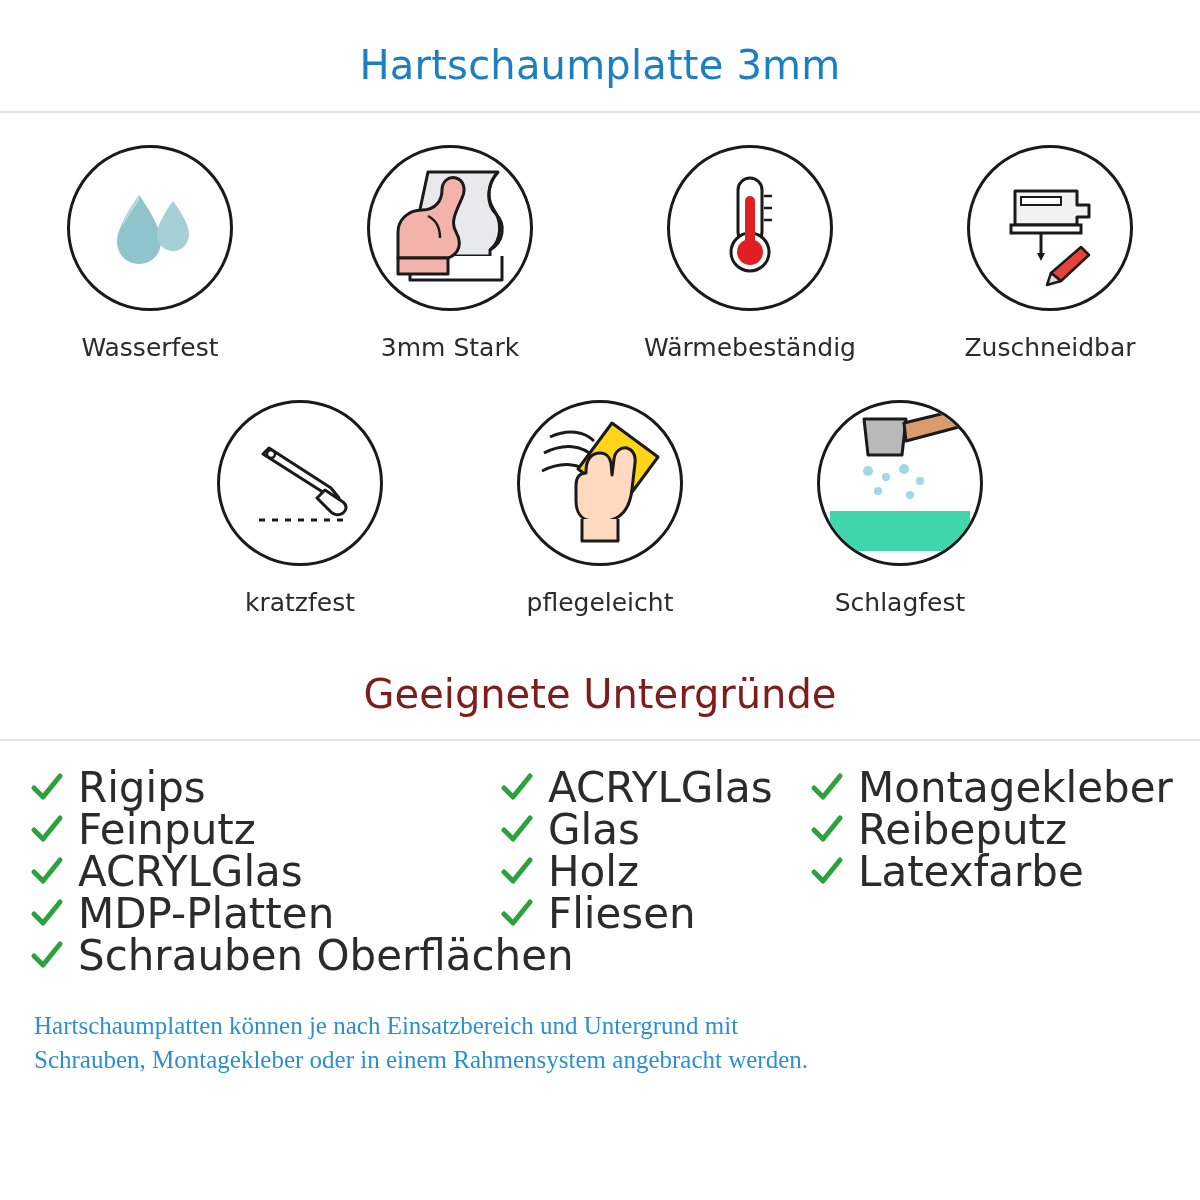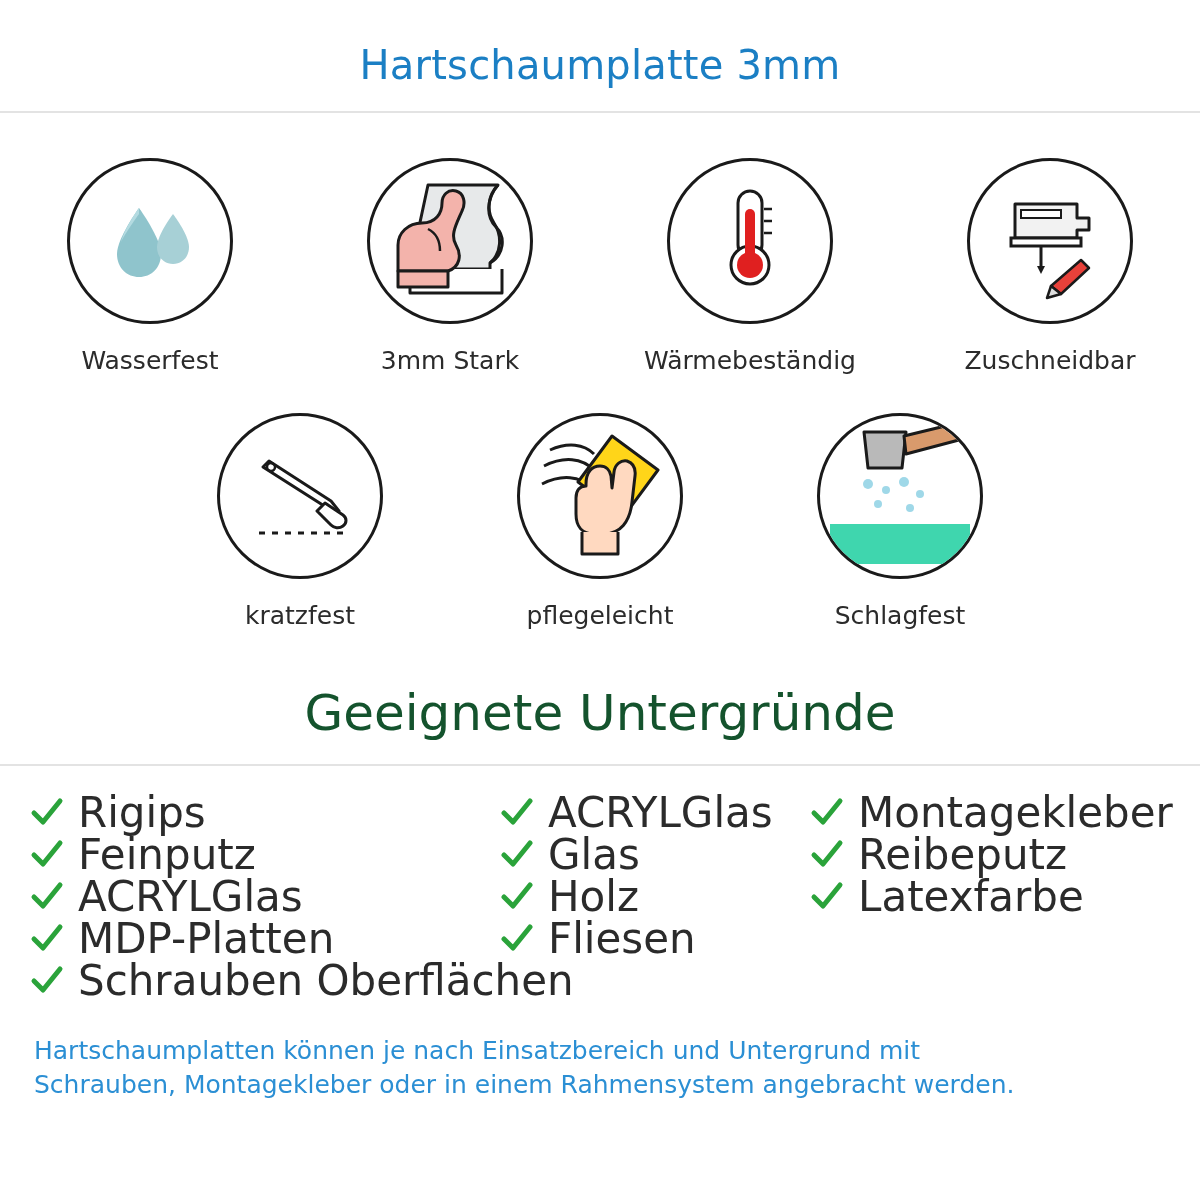--- a/index.html
+++ b/index.html
@@ -35,21 +35,21 @@
   }
   .rule {
     margin-top: 22px;
     height: 2px;
     background: #e3e3e3;
     width: 100%;
   }
 
   
   .features {
-    padding-top: 45px;
+    padding-top: 32px;
   }
   .feature-row {
     display: flex;
     justify-content: center;
     align-items: flex-start;
   }
   .feature-row.row1 .feature { width: 300px; }
   .feature-row.row2 .feature { width: 300px; }
   .feature {
     display: flex;
@@ -76,22 +76,22 @@
     white-space: nowrap;
   }
   .row2 { margin-top: 38px; }
 
   
   .sub-title-block {
     margin-top: 54px;
     text-align: center;
   }
   .sub-title {
-    font-size: 50px;
-    color: #14532d;
+    font-size: 40px;
+    color: #7f1d1d;
     font-weight: 400;
   }
   .rule2 {
     margin-top: 22px;
     height: 2px;
     background: #e3e3e3;
     width: 100%;
   }
 
   
@@ -128,20 +128,21 @@
     line-height: 1;
   }
 
   
   .note {
     margin-top: 32px;
     padding: 0 34px;
     font-size: 25px;
     color: #2b8fd4;
     line-height: 1.35;
+    font-family: Liberation Serif, serif;
   }
   .note .line { display: block; }
 </style>
 </head>
 <body>
 
 <div class="page">
 
   <div class="title-block">
     <div class="main-title">Hartschaumplatte 3mm</div>

